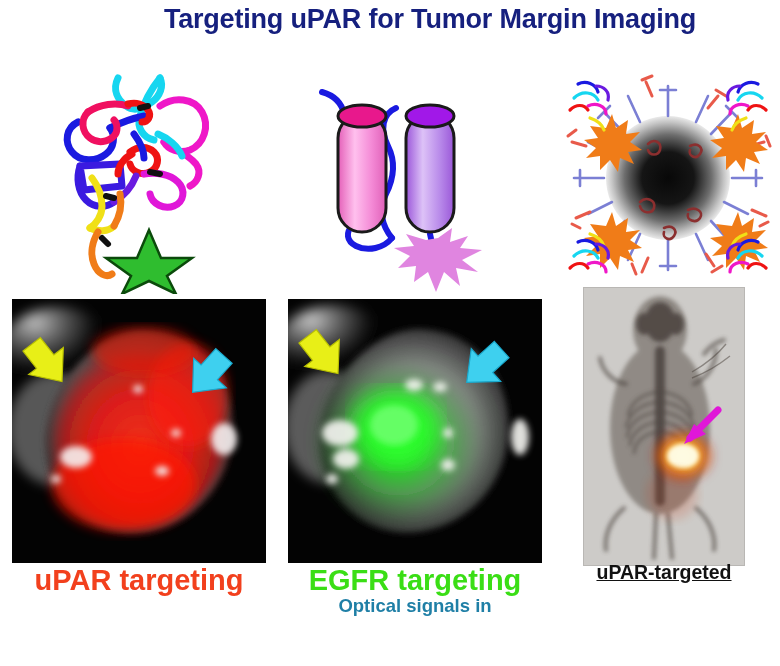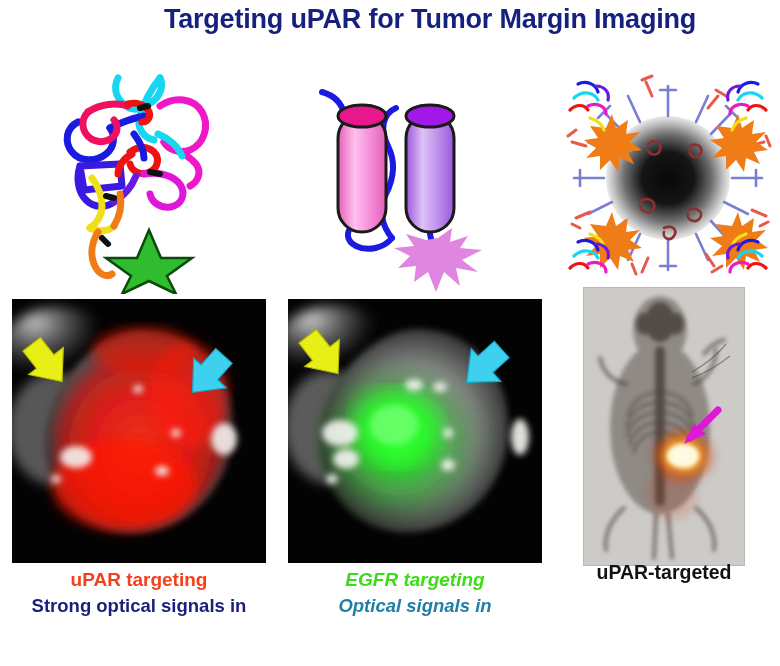--- a/index.html
+++ b/index.html
@@ -50,40 +50,40 @@
   #panel-upar  { left: 12px;  top: 299px; width: 254px; height: 264px; }
   #panel-egfr  { left: 288px; top: 299px; width: 254px; height: 264px; }
   #panel-mouse { left: 583px; top: 287px; width: 160px; height: 277px;
                  background: #c9c7c4; border: 1px solid #b9b7b4; }
 
   .panel-svg { display: block; width: 100%; height: 100%; }
 
   
   .caption-block { position: absolute; text-align: center; }
   #caption-upar  { left: 4px;   top: 566px; width: 270px; }
-  #caption-egfr  { left: 282px; top: 566px; width: 266px; font-style: italic; }
+  #caption-egfr  { left: 282px; top: 566px; width: 266px; }
   #caption-mouse { left: 560px; top: 560px; width: 208px; }
 
   .cap-head {
-    font-size: 19px;
+    font-size: 29px;
     font-weight: bold;
     line-height: 28px;
     font-family: "Liberation Sans", sans-serif;
   }
   .cap-head.red   { color: #f2401d; }
   .cap-head.green { color: #3ade15; }
   .cap-sub {
     font-size: 18.5px;
     font-weight: bold;
     line-height: 23px;
     font-family: "Liberation Sans", sans-serif;
   }
   .cap-sub.navy { color: #1b1f7c; }
   .cap-sub.teal { color: #1f7fa6; text-align: center; }
-  .cap-sub.black { color: #121212; font-size: 19.5px; line-height: 25px; }
+  .cap-sub.black { color: #121212; font-size: 19.5px; line-height: 25px; text-decoration: underline; }
 </style>
 </head>
 <body>
 
 <div id="figure-title">Targeting uPAR for Tumor Margin Imaging</div>
 
 <div id="illus-upar" class="abs">
   <svg class="illus-svg" viewBox="0 0 210 232" xmlns="http://www.w3.org/2000/svg">
     <g fill="none" stroke-linecap="round" stroke-linejoin="round" stroke-width="7">
       <path d="M70 16 C64 28 70 38 78 44 C86 50 96 46 104 40 C112 34 116 24 112 16" stroke="#16d6f0"></path>
@@ -441,21 +441,20 @@
 
     <g>
       <line x1="134" y1="122" x2="106" y2="150" stroke="#e017d8" stroke-width="7" stroke-linecap="round"></line>
       <polygon points="100,156 122,146 110,136" fill="#e017d8"></polygon>
     </g>
   </svg>
 </div>
 
 <div id="caption-upar" class="caption-block">
   <div class="cap-head red">uPAR targeting</div>
-  <div class="cap-sub navy">Strong optical signals in</div>
 </div>
 
 <div id="caption-egfr" class="caption-block">
   <div class="cap-head green">EGFR targeting</div>
   <div class="cap-sub teal">Optical signals in</div>
 </div>
 
 <div id="caption-mouse" class="caption-block">
   <div class="cap-sub black">uPAR-targeted</div>
 </div>

